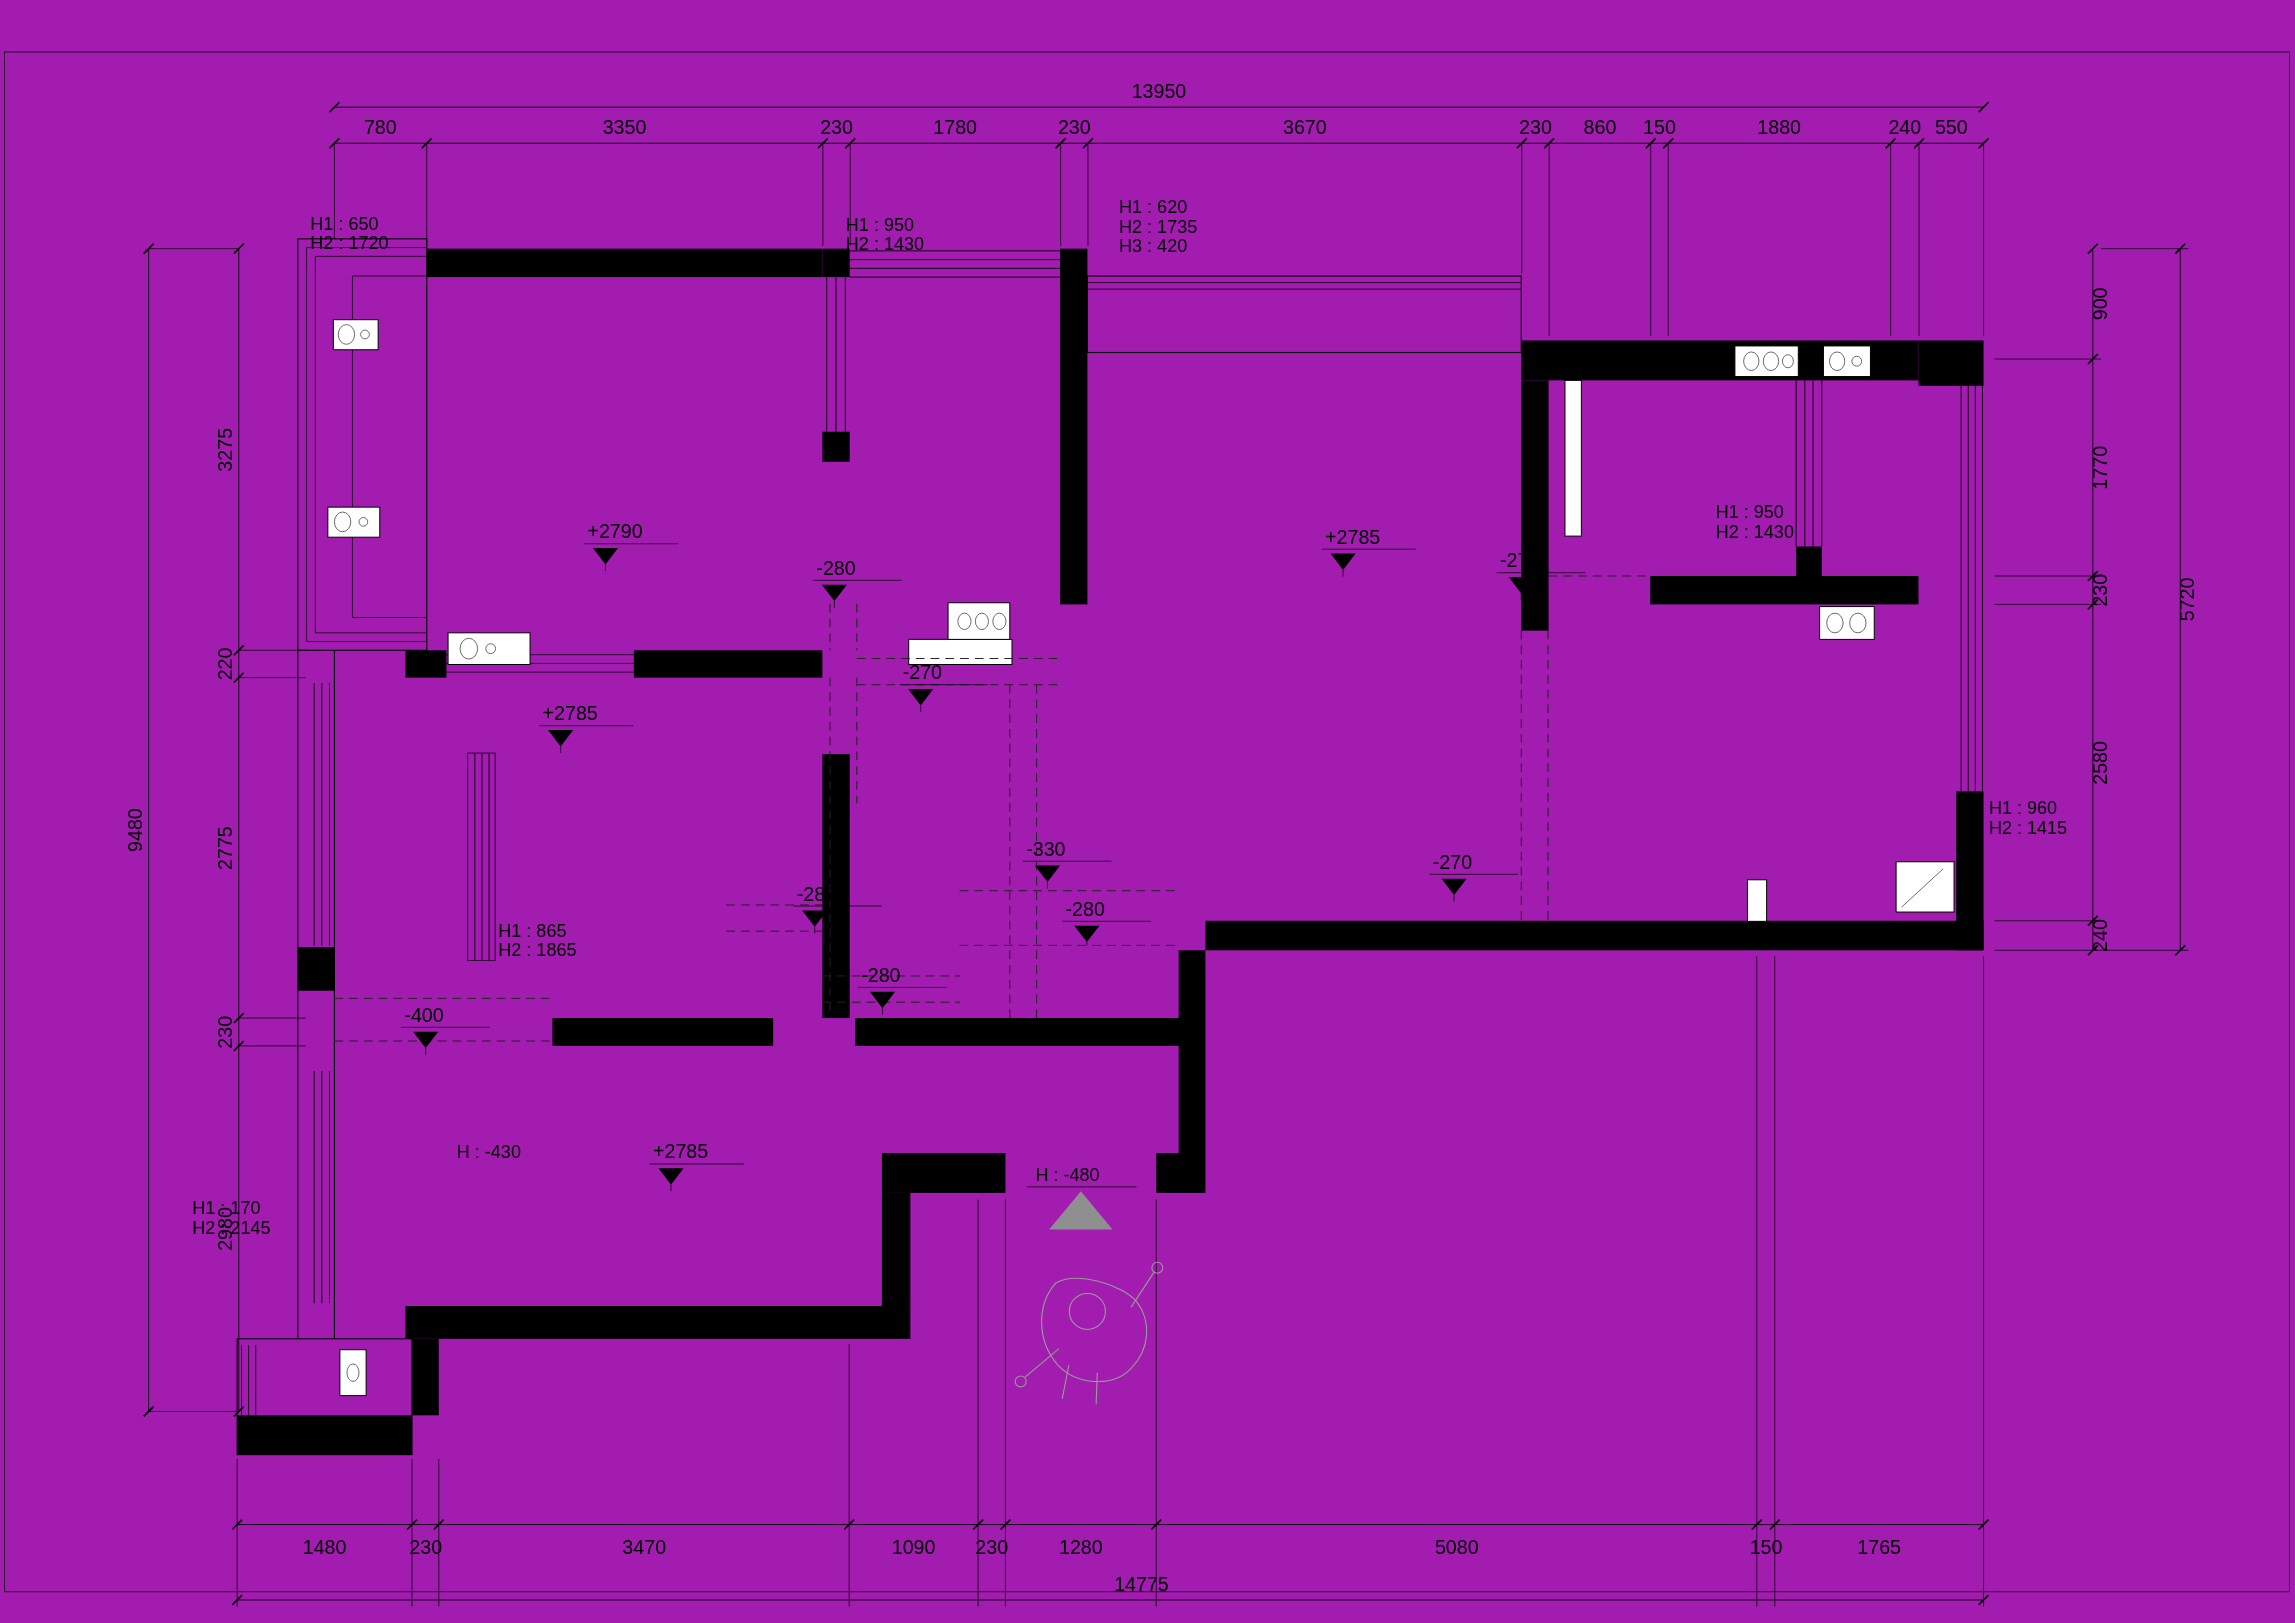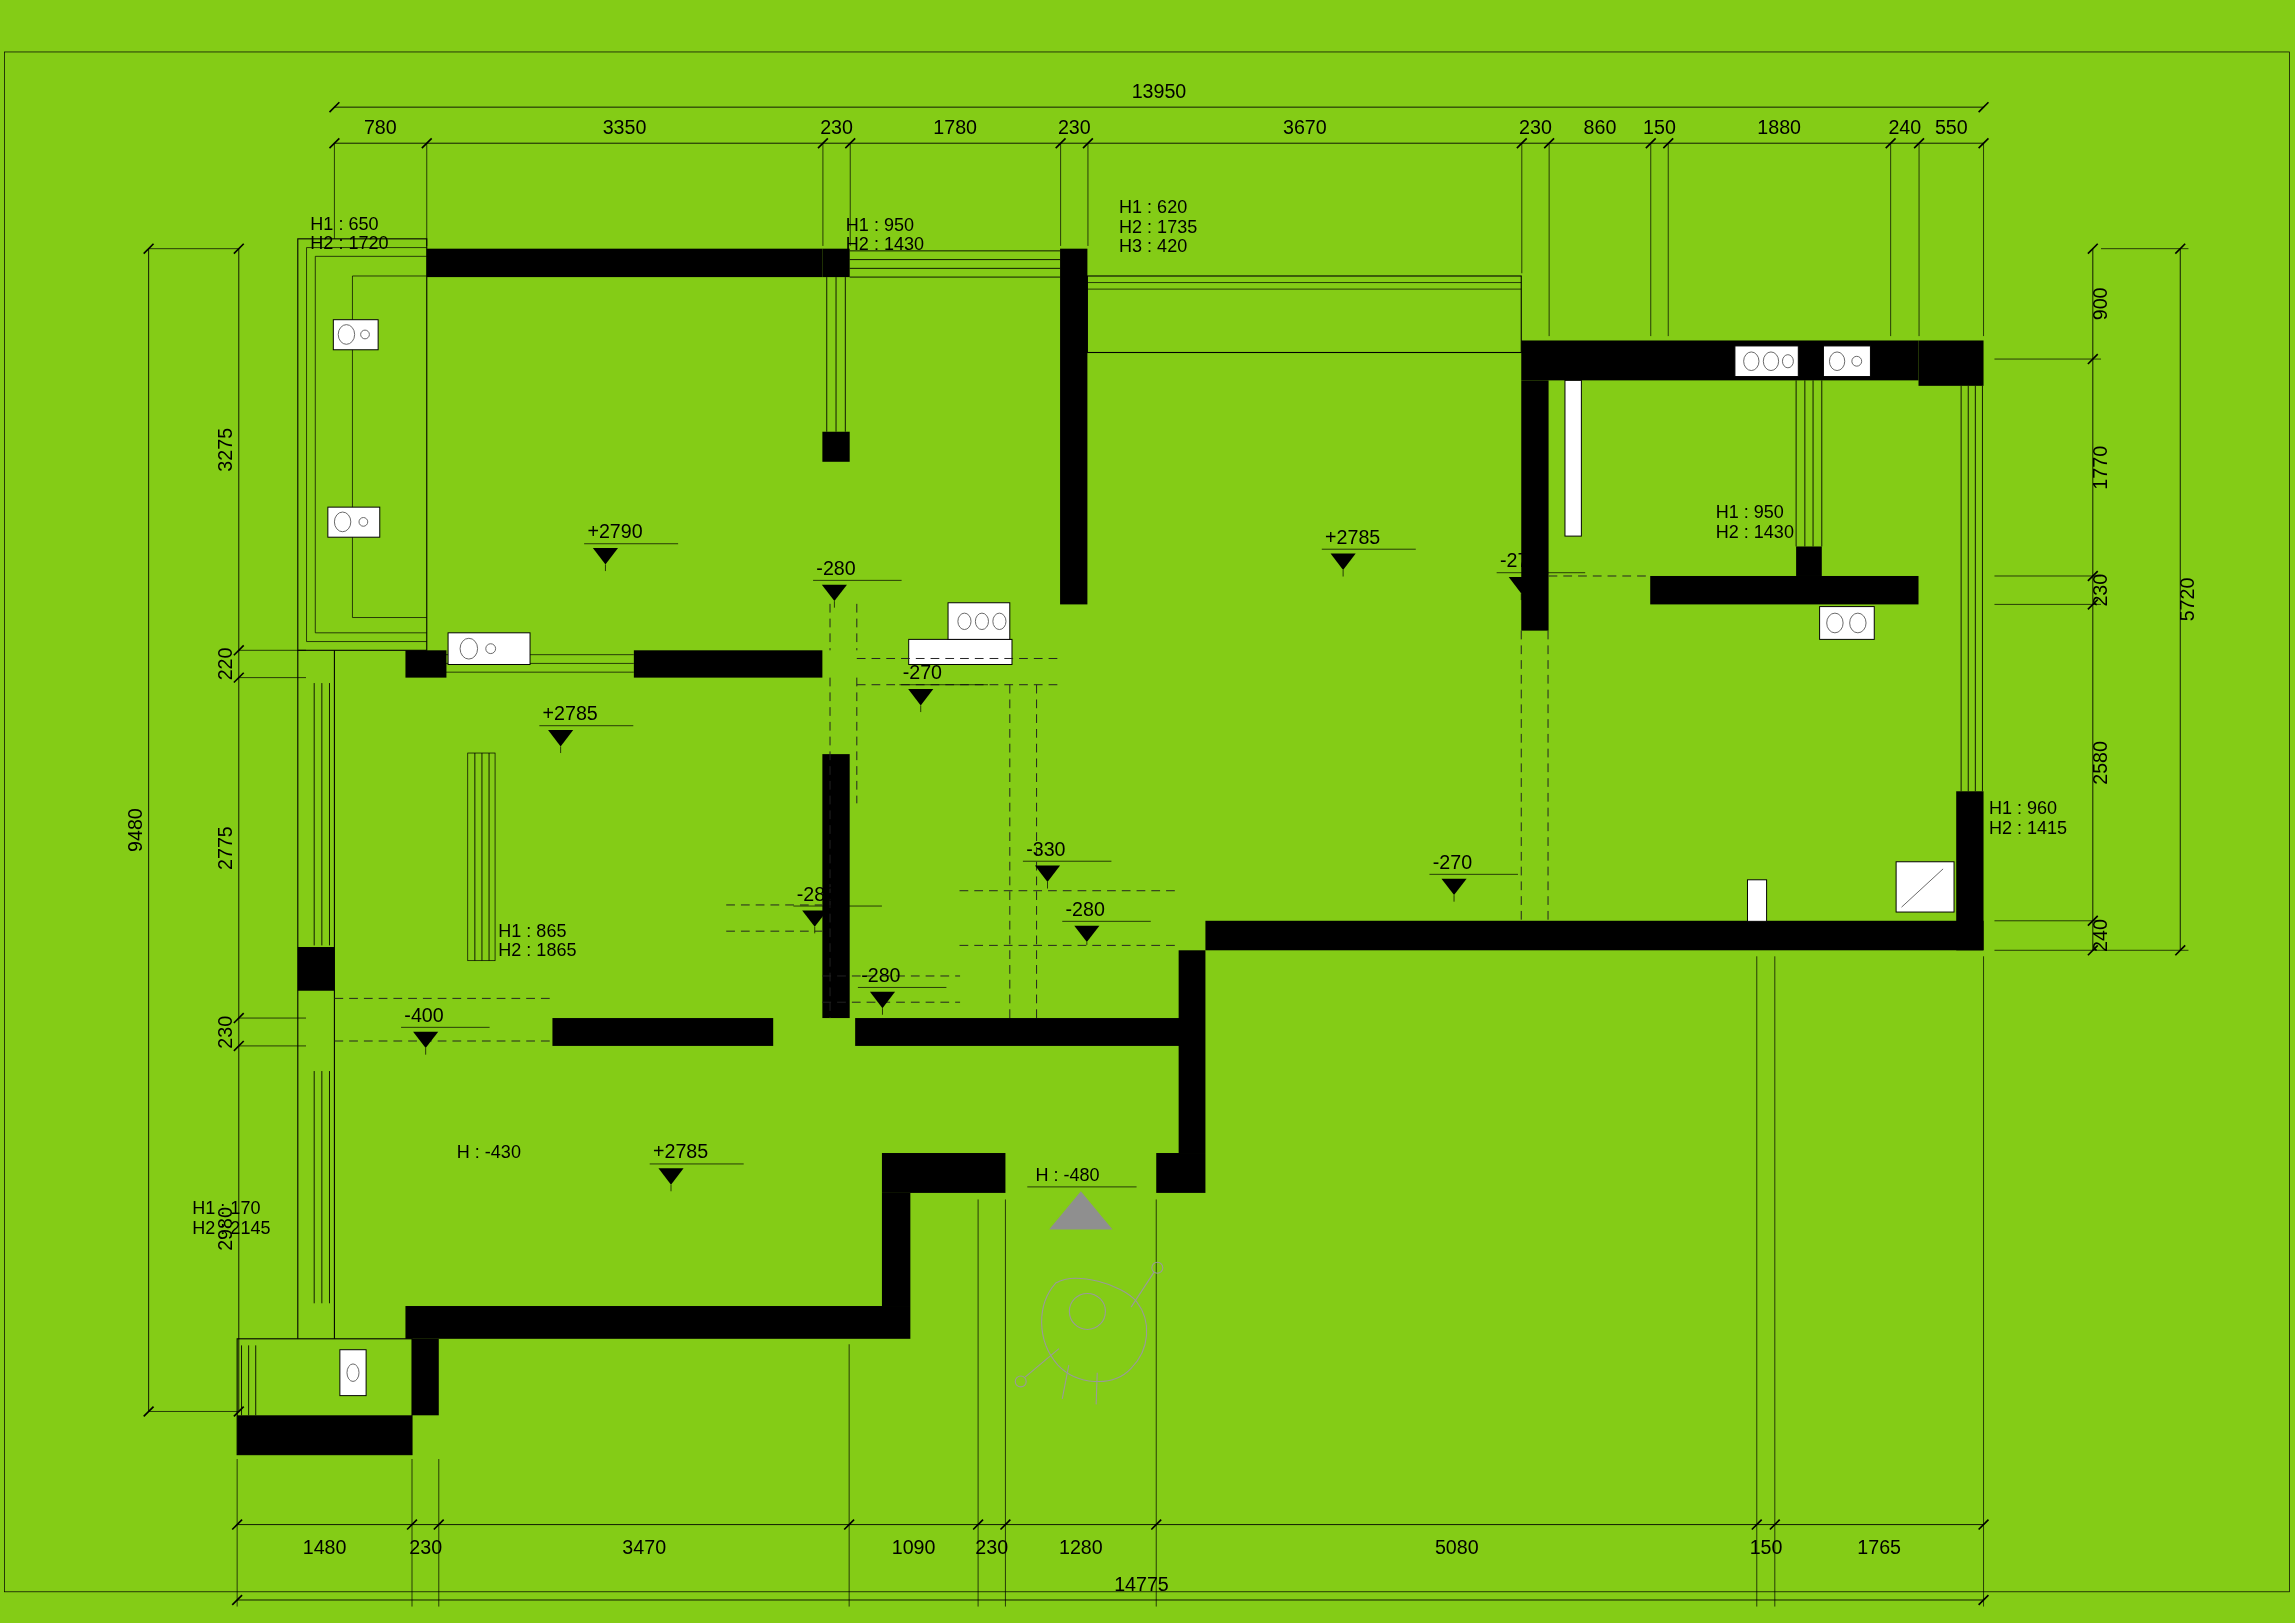--- a/index.html
+++ b/index.html
@@ -1,16 +1,16 @@
 <!DOCTYPE html>
 <html style="font-size:8.7px"><head>
 <meta charset="utf-8">
 <style>
   html,body{margin:0;padding:0;background:#fff;}
-  .stage{position:relative;width:2295px;height:1623px;background:#84cc16;text-align:right;}
+  .stage{position:relative;width:2295px;height:1623px;background:#a21caf;text-align:right;}
   svg{display:block}
   .w{fill:#000;stroke:none}
   .ln{fill:none;stroke:#000;stroke-width:2}
   .ln1{fill:none;stroke:#000;stroke-width:1.3}
   .dim{fill:none;stroke:#000;stroke-width:1.6}
   .dsh{fill:none;stroke:#222;stroke-width:1.8;stroke-dasharray:16 11}
   .gz{fill:none;stroke:#000;stroke-width:1.6}
   .fx{fill:#fff;stroke:#000;stroke-width:1.8}
   .fxo{fill:none;stroke:#555;stroke-width:1.6}
   text{font-family:"Liberation Sans", sans-serif;fill:#000}

